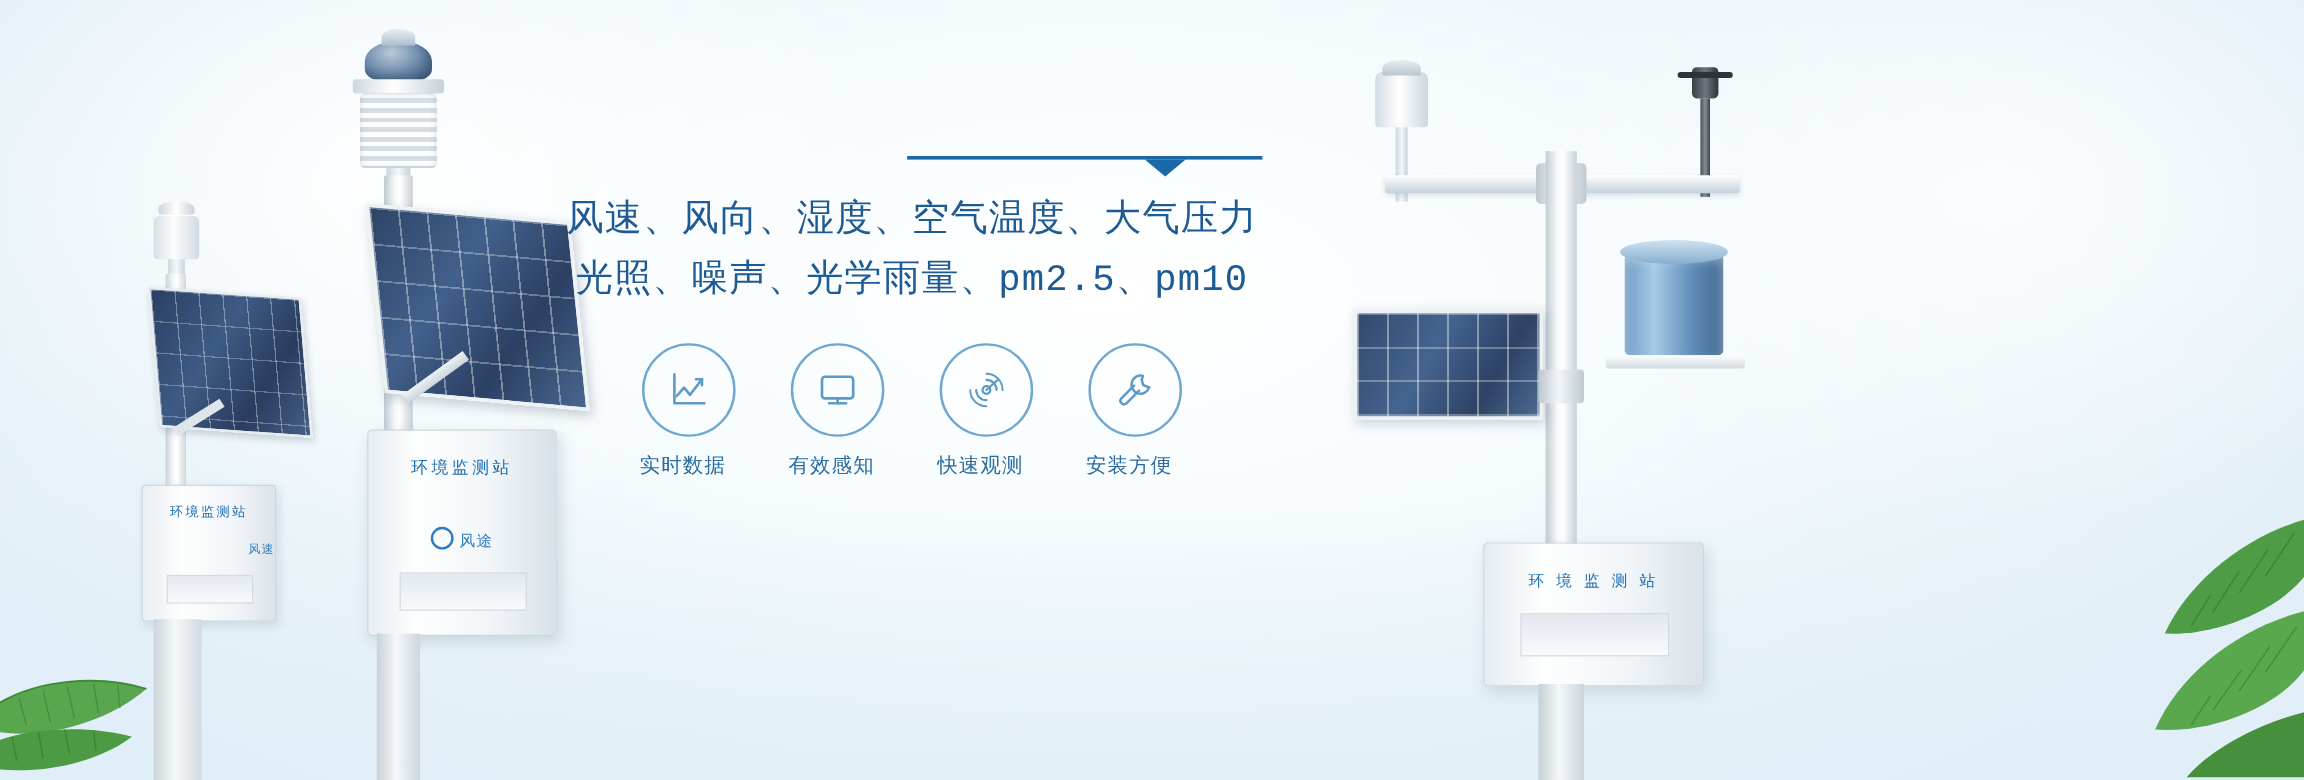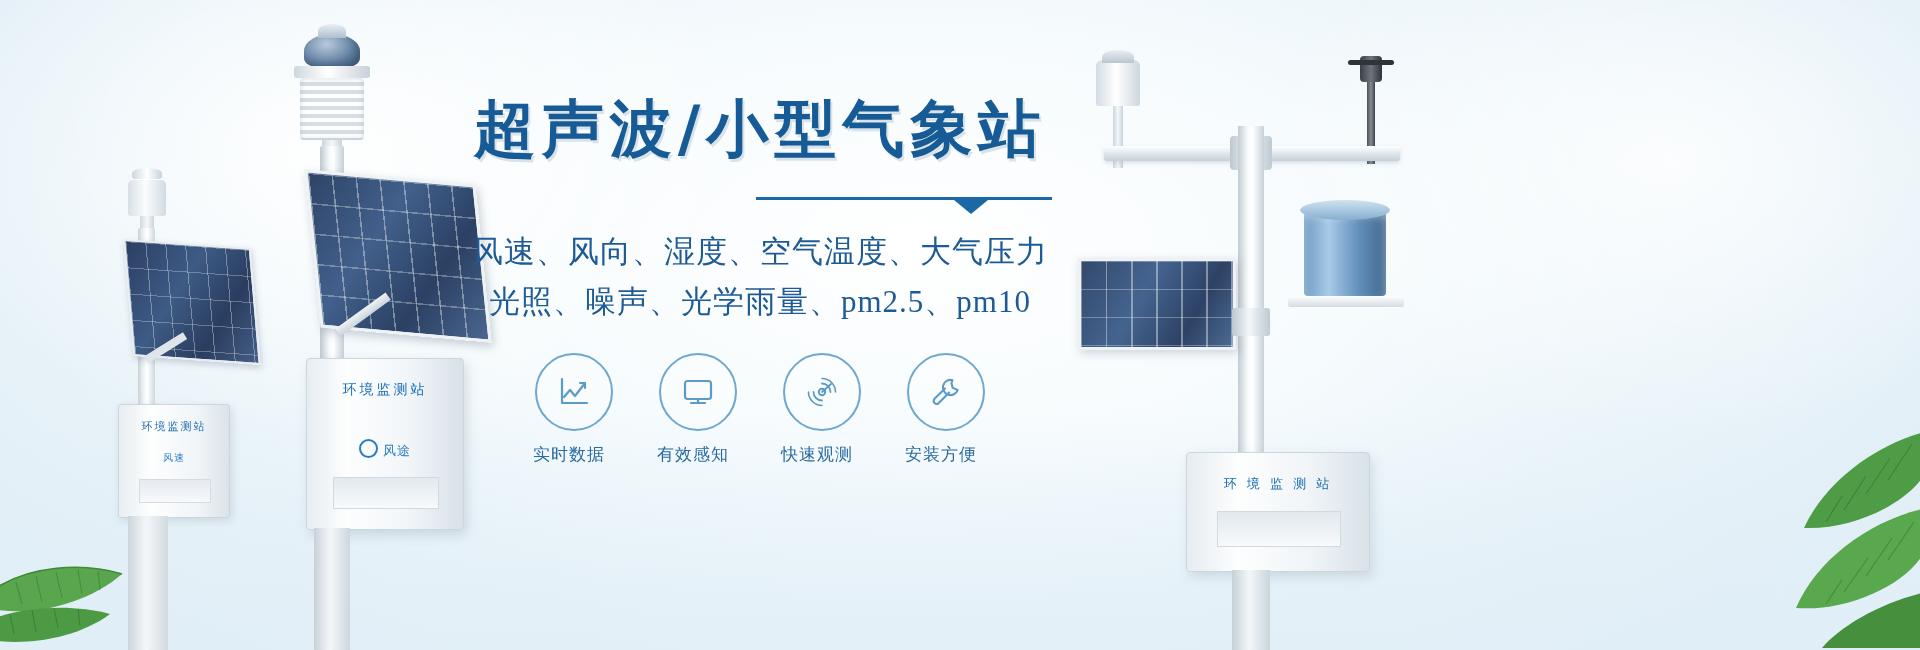--- a/index.html
+++ b/index.html
@@ -82,21 +82,21 @@
   }
   .sublines {
     margin-top: 12px;
   }
   .subline {
     font-size: 31px;
     line-height: 50px;
     color: #1e5a93;
     letter-spacing: 1px;
     white-space: nowrap;
-    font-family: Liberation Serif, serif;
+    font-family: Liberation Mono, monospace;
   }
 
   
   .features {
     display: flex;
     justify-content: center;
     gap: 42px;
     margin-top: 26px;
   }
   .feature {
@@ -179,21 +179,21 @@
     box-shadow: 2px 3px 8px rgba(90,110,130,0.18);
   }
   .stA-boxlabel {
     position: absolute; left: 0; top: 14px; width: 110px;
     text-align: center;
     font-size: 11px; color: #1f6bb0; letter-spacing: 2px;
     font-family: "DejaVu Sans", sans-serif;
   }
   .stA-boxlogo {
     position: absolute; left: 0; top: 46px; width: 110px;
-    text-align: center;
+    text-align: right;
     font-size: 10px; color: #2f7cc0; letter-spacing: 1px;
     font-family: "DejaVu Sans", sans-serif;
   }
   .stA-boxline {
     position: absolute; left: 20px; top: 74px; width: 70px; height: 22px;
     background: linear-gradient(to bottom, #e4eaef, #f7fafc);
     border: 1px solid #d4dce2;
   }
   .stA-base {
     position: absolute; left: 18px; top: 348px;
@@ -292,21 +292,21 @@
     background: linear-gradient(to bottom, #e2e9ef, #f8fafc);
     border: 1px solid #d2dae1;
   }
   .stB-foot {
     position: absolute; left: 46px; top: 500px;
     width: 36px; height: 122px;
     background: linear-gradient(to right, #c8d2d9, #f4f7f9 45%, #cdd7de);
   }
 
   
-  .stC { left: 1060px; top: 40px; width: 360px; height: 610px; z-index: 20; }
+  .stC { left: 1110px; top: 40px; width: 360px; height: 610px; z-index: 20; }
   .stC-pole {
     position: absolute; left: 178px; top: 86px;
     width: 26px; height: 524px;
     background: linear-gradient(to right, #c2ccd3, #f7fafb 38%, #ffffff 56%, #c8d2d9);
   }
   .stC-arm {
     position: absolute; left: 44px; top: 106px;
     width: 296px; height: 15px;
     background: linear-gradient(to bottom, #ffffff, #e3eaef 45%, #c6d0d8);
     border-radius: 3px;
@@ -450,21 +450,20 @@
     <div class="stB-brace"></div>
     <div class="stB-box">
       <div class="stB-boxlabel">环境监测站</div>
       <div class="stB-boxlogo"><span class="mark"></span><span>风途</span></div>
       <div class="stB-boxvent"></div>
     </div>
     <div class="stB-foot"></div>
   </div>
 
   <div class="content">
-    <div class="headline">超声波/小型气象站</div>
 
     <div class="divider-wrap">
       <div class="divider-line"></div>
       <div class="divider-chev"></div>
     </div>
 
     <div class="sublines">
       <div class="subline">风速、风向、湿度、空气温度、大气压力</div>
       <div class="subline">光照、噪声、光学雨量、pm2.5、pm10</div>
     </div>

